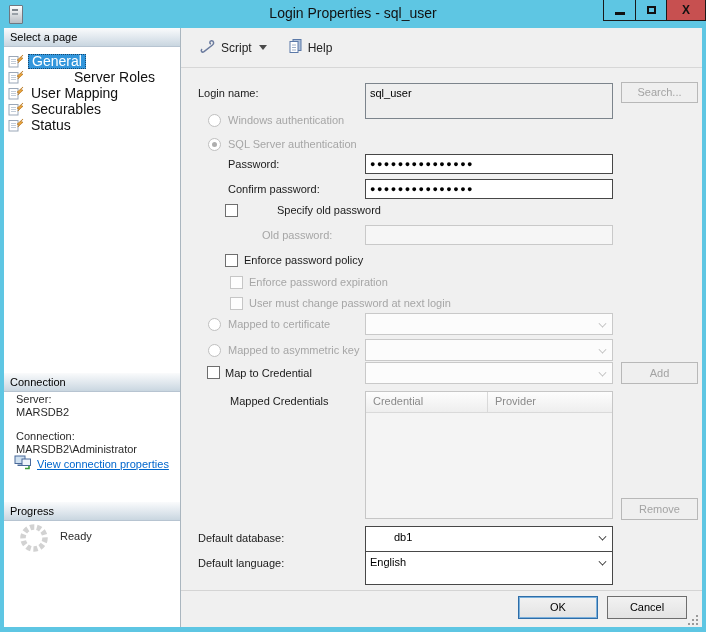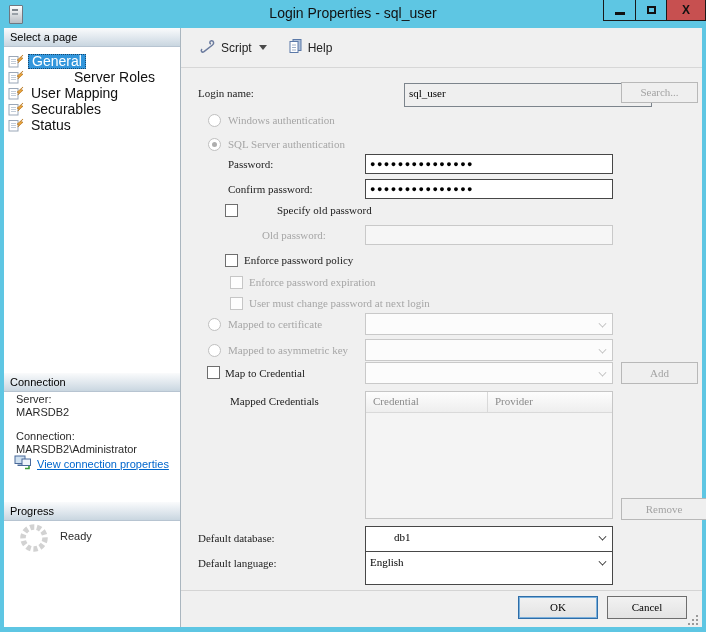--- a/index.html
+++ b/index.html
@@ -27,21 +27,21 @@
   .page-label{padding:0 3px;line-height:13px;}
   .page-label.sel{background:#3296DC;color:#fff;border:1px dotted #17486e;}
   .conn-line{position:absolute;left:12px;font-size:11px;color:#2b2b2b;white-space:nowrap;}
   .link{color:#0066CC;text-decoration:underline;font-size:11px;cursor:pointer;}
   .spin{position:absolute;}
   
   .right-pane{position:absolute;left:177px;top:0;width:521px;height:599px;background:#f0f0f0;}
   .toolbar{position:absolute;left:0;top:0;width:521px;height:40px;background:#f0f0f0;border-bottom:1px solid #d7d7d7;display:flex;align-items:center;padding-left:12px;box-sizing:border-box;}
   .tool-btn{display:flex;align-items:center;gap:5px;padding:3px 6px;font-size:12px;color:#222;cursor:default;}
   .tri-down{width:0;height:0;border-left:4px solid transparent;border-right:4px solid transparent;border-top:5px solid #4a4a4a;margin-left:2px;}
-  .content{position:absolute;left:0;top:41px;width:521px;height:558px;background:#f0f0f0;font-family:Liberation Serif, serif;}
+  .content{position:absolute;left:0;top:41px;width:521px;height:558px;background:#f0f0f0;}
   .lbl{position:absolute;font-size:11px;color:#1b1b1b;white-space:nowrap;}
   .lbl.dis{color:#a6a6a6;}
   .tb{position:absolute;box-sizing:border-box;background:#fff;border:1px solid #474747;font-size:11px;color:#000;padding:3px 4px;white-space:nowrap;overflow:hidden;}
   .tb.ro{background:#efefef;border-color:#7c848c;}
   .tb.dis{background:#f6f6f6;border-color:#c9c9c9;}
   .dots{font-size:9px;letter-spacing:1.5px;font-weight:700;line-height:13px;}
   .cb{position:absolute;width:13px;height:13px;box-sizing:border-box;background:#fff;border:1px solid #6e6e6e;}
   .cb.dis{border-color:#c6c6c6;background:#fdfdfd;}
   .radio{position:absolute;width:13px;height:13px;box-sizing:border-box;background:#fff;border:1px solid #c0c0c0;border-radius:50%;}
   .radio.on::after{content:"";position:absolute;left:3px;top:3px;width:5px;height:5px;border-radius:50%;background:#aeaeae;}
@@ -179,21 +179,21 @@
                 <line x1="5" y1="9.5" x2="9" y2="9.5" stroke="#9fb0c8"></line>
                 <line x1="5" y1="12" x2="9" y2="12" stroke="#9fb0c8"></line>
               </svg></span>
           <span>Help</span>
         </div>
       </div>
 
       <div class="content">
 
         <div class="lbl" style="left:17px;top:18px;">Login name:</div>
-        <div class="tb ro" style="left:184px;top:14px;width:248px;height:24px;margin-left:39px;">sql_user</div>
+        <div class="tb ro" style="left:184px;top:14px;width:248px;height:36px;">sql_user</div>
         <div class="sbtn" style="left:440px;top:13px;width:77px;height:21px;">Search...</div>
 
         <span class="radio" style="left:27px;top:45px;"></span>
         <div class="lbl dis" style="left:47px;top:45px;">Windows authentication</div>
         <span class="radio on" style="left:27px;top:69px;"></span>
         <div class="lbl dis" style="left:47px;top:69px;">SQL Server authentication</div>
 
         <div class="lbl" style="left:47px;top:89px;">Password:</div>
         <div class="tb dots" style="left:184px;top:85px;width:248px;height:20px;">●●●●●●●●●●●●●●●</div>
         <div class="lbl" style="left:47px;top:114px;">Confirm password:</div>
@@ -230,21 +230,21 @@
           </div>
         <div class="sbtn" style="left:440px;top:293px;width:77px;height:22px;line-height:20px;">Add</div>
 
         <div class="lbl" style="left:49px;top:326px;">Mapped Credentials</div>
         <div class="grid" style="left:184px;top:322px;width:248px;height:128px;">
           <div class="grid-head">
             <div class="gh-cell c1">Credential</div>
             <div class="gh-cell">Provider</div>
           </div>
         </div>
-        <div class="sbtn" style="left:440px;top:429px;width:86px;height:22px;line-height:20px;">Remove</div>
+        <div class="sbtn" style="left:440px;top:429px;width:77px;height:22px;line-height:20px;">Remove</div>
 
         <div class="lbl" style="left:17px;top:463px;">Default database:</div>
         <div class="combo" style="left:184px;top:457px;width:248px;height:30px;padding-left:28px;"><span>db1</span><span class="chev"></span></div>
         <div class="lbl" style="left:17px;top:488px;">Default language:</div>
         <div class="combo" style="left:184px;top:482px;width:248px;height:34px;"><span>English</span><span class="chev"></span></div>
 
         <div class="footer-divider"></div>
         <div class="pbtn ok" style="left:337px;top:527px;">OK</div>
         <div class="pbtn cancel" style="left:426px;top:527px;">Cancel</div>
         <div class="grip">

